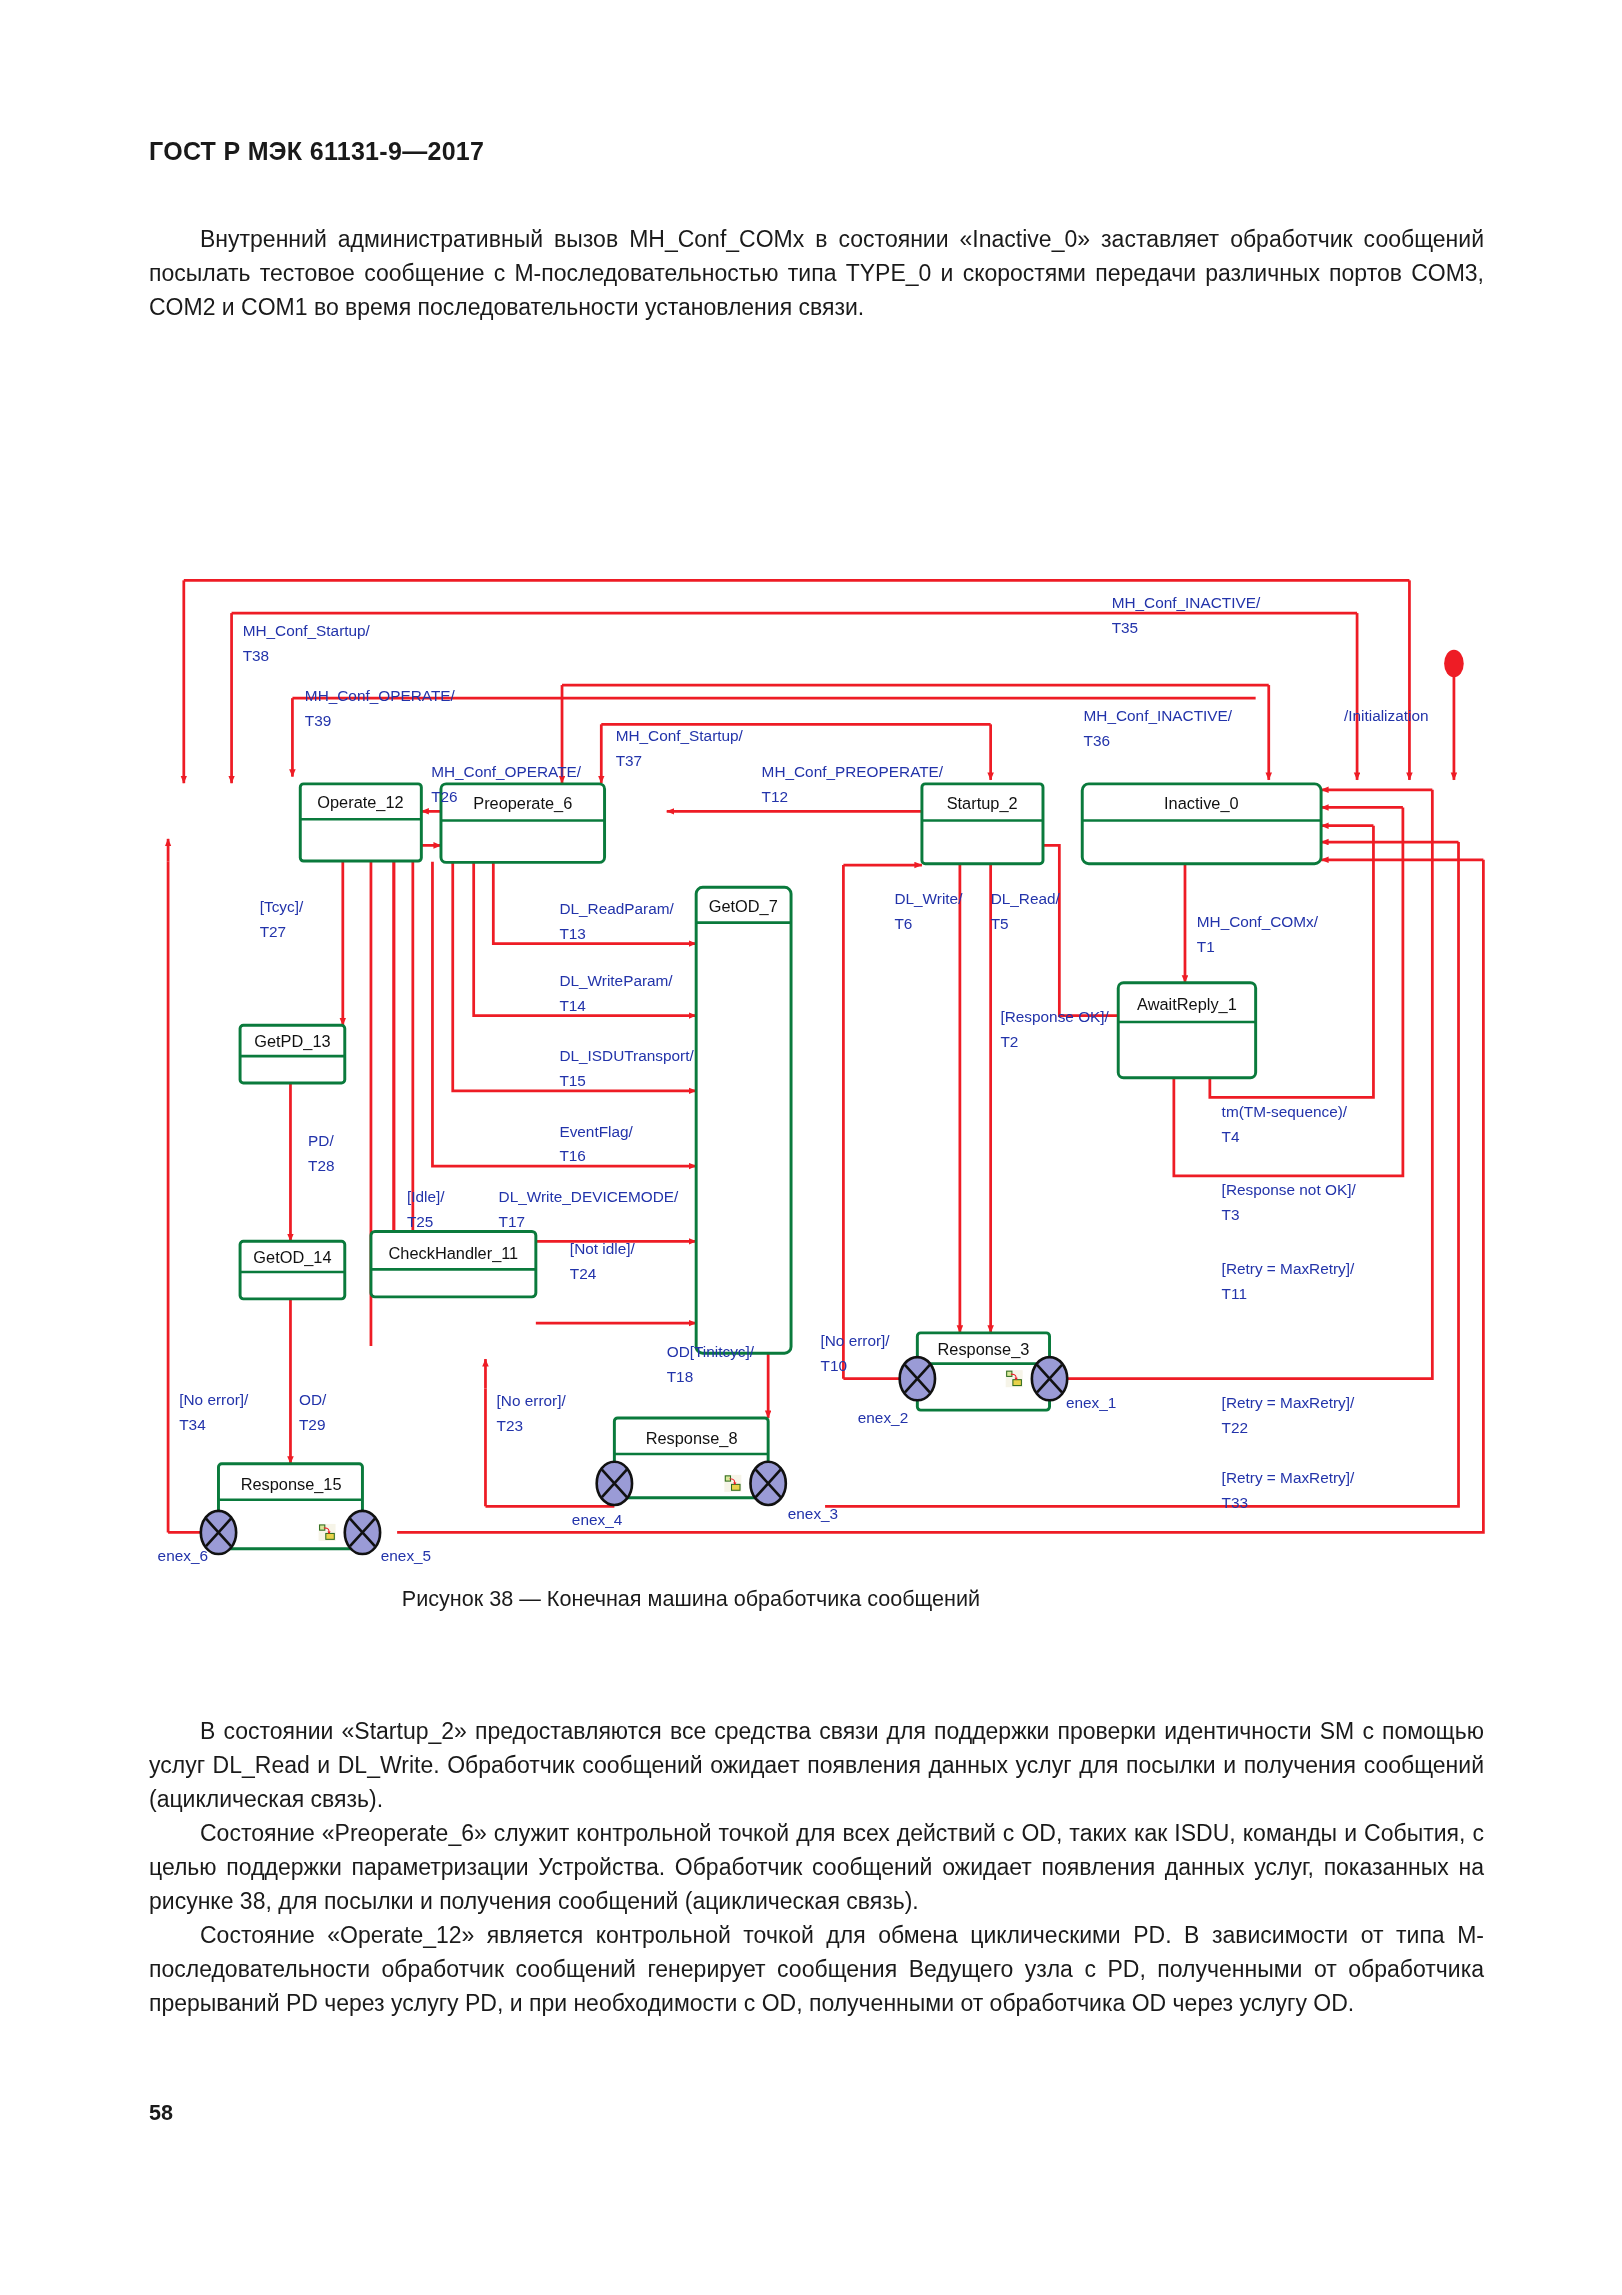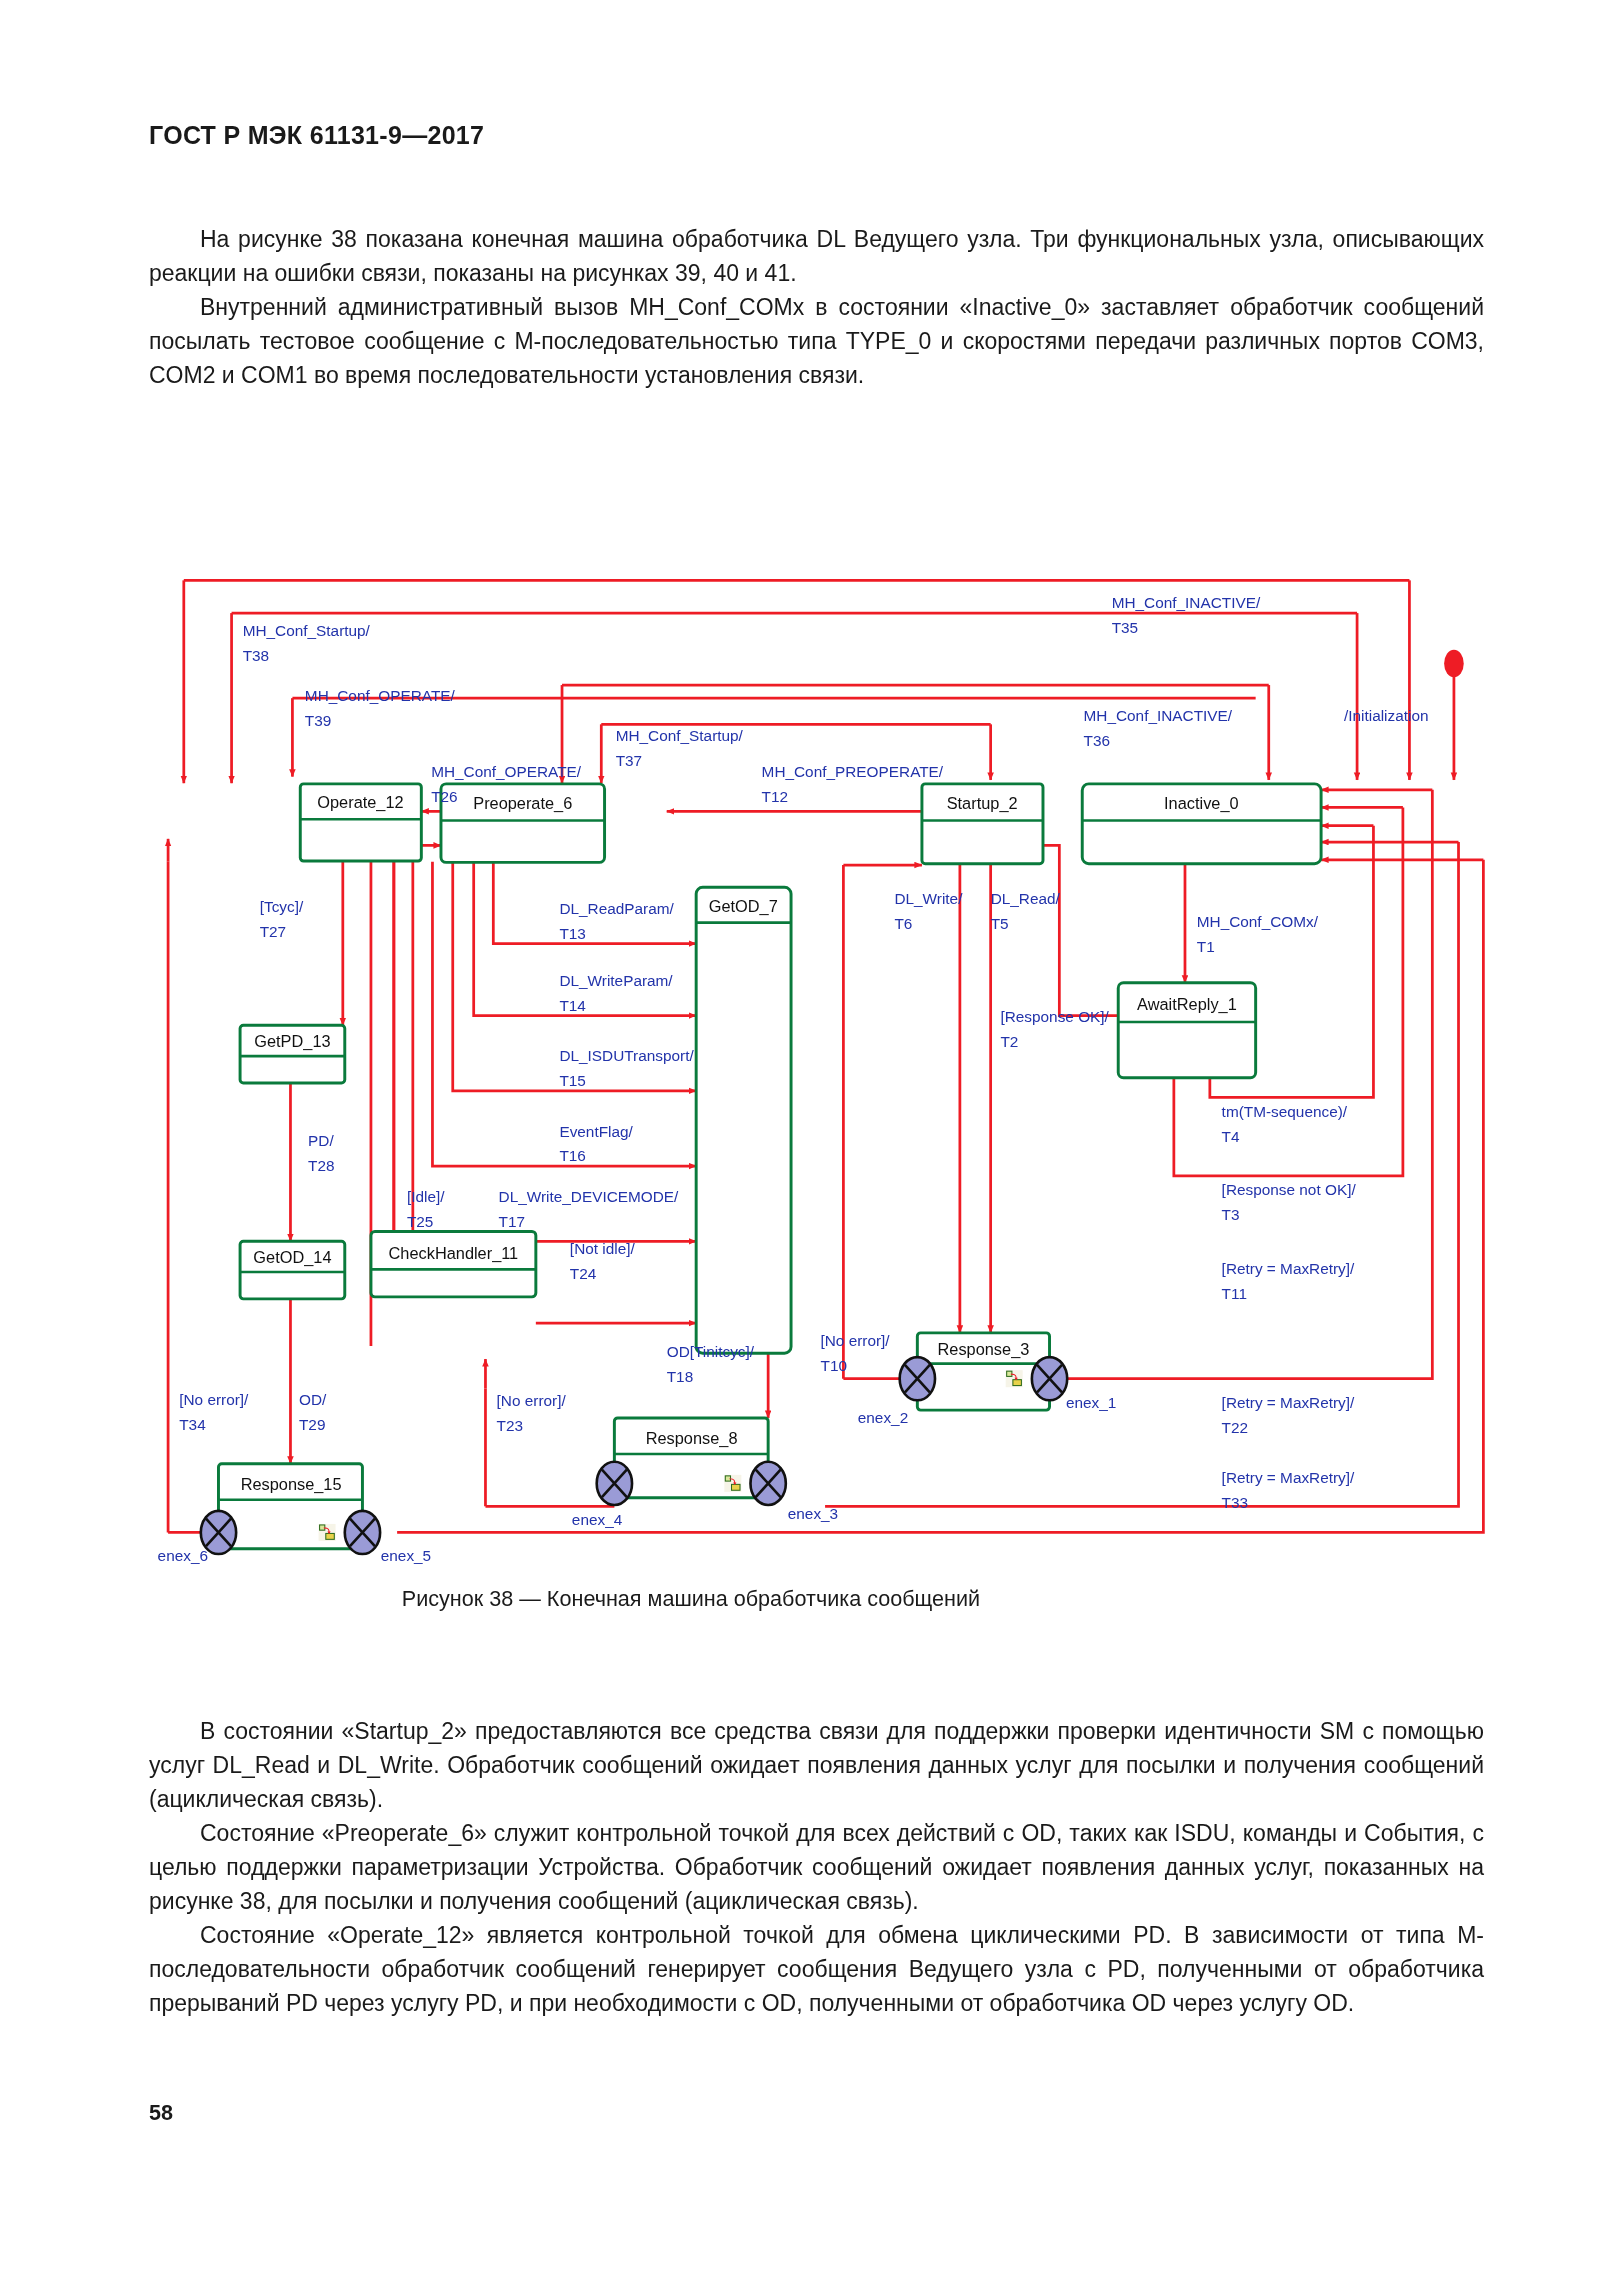--- a/index.html
+++ b/index.html
@@ -6,21 +6,21 @@
   html,body{margin:0;padding:0;background:#fff;}
   body{
     width:1623px;height:2295px;position:relative;
     font-family:"Liberation Sans",sans-serif;
     color:#1a1a1a;
     -webkit-font-smoothing:antialiased;
   }
   .page{position:absolute;left:0;top:0;width:1623px;height:2295px;overflow:hidden;}
 
   .hdr{
-    position:absolute;left:149px;top:121px;
+    position:absolute;left:149px;top:137px;
     font-size:25px;font-weight:bold;letter-spacing:0.3px;
     white-space:nowrap;
   }
 
   .body-text{
     position:absolute;left:149px;width:1335px;
     font-size:23px;line-height:34px;
     text-align:justify;
     text-justify:inter-word;
   }
@@ -50,21 +50,20 @@
   text.enex{font-family:"Liberation Sans",sans-serif;font-size:23.5px;fill:#2233aa;}
 </style>
 </head>
 <body>
 
 <div class="page">
 
   <div class="hdr">ГОСТ Р МЭК 61131-9—2017</div>
 
   <div class="body-text txt-top">
-    <p class="ind">На рисунке 38 показана конечная машина обработчика DL Ведущего узла. Три функциональных узла, описывающих реакции на ошибки связи, показаны на рисунках 39, 40 и 41.</p>
     <p class="ind">Внутренний административный вызов MH_Conf_COMx в состоянии «Inactive_0» заставляет обработчик сообщений посылать тестовое сообщение с M-последовательностью типа TYPE_0 и скоростями передачи различных портов COM3, COM2 и COM1 во время последовательности установления связи.</p>
   </div>
 
   <div class="figwrap">
   <svg viewBox="0 0 2070 1545" xmlns="http://www.w3.org/2000/svg">
     <defs>
       <marker id="ah" markerWidth="13" markerHeight="13" refX="11.5" refY="5" orient="auto" markerUnits="userSpaceOnUse">
         <path d="M0,0 L12,5 L0,10 z" fill="#ee1c25"></path>
       </marker>
       <g id="icoMail">

